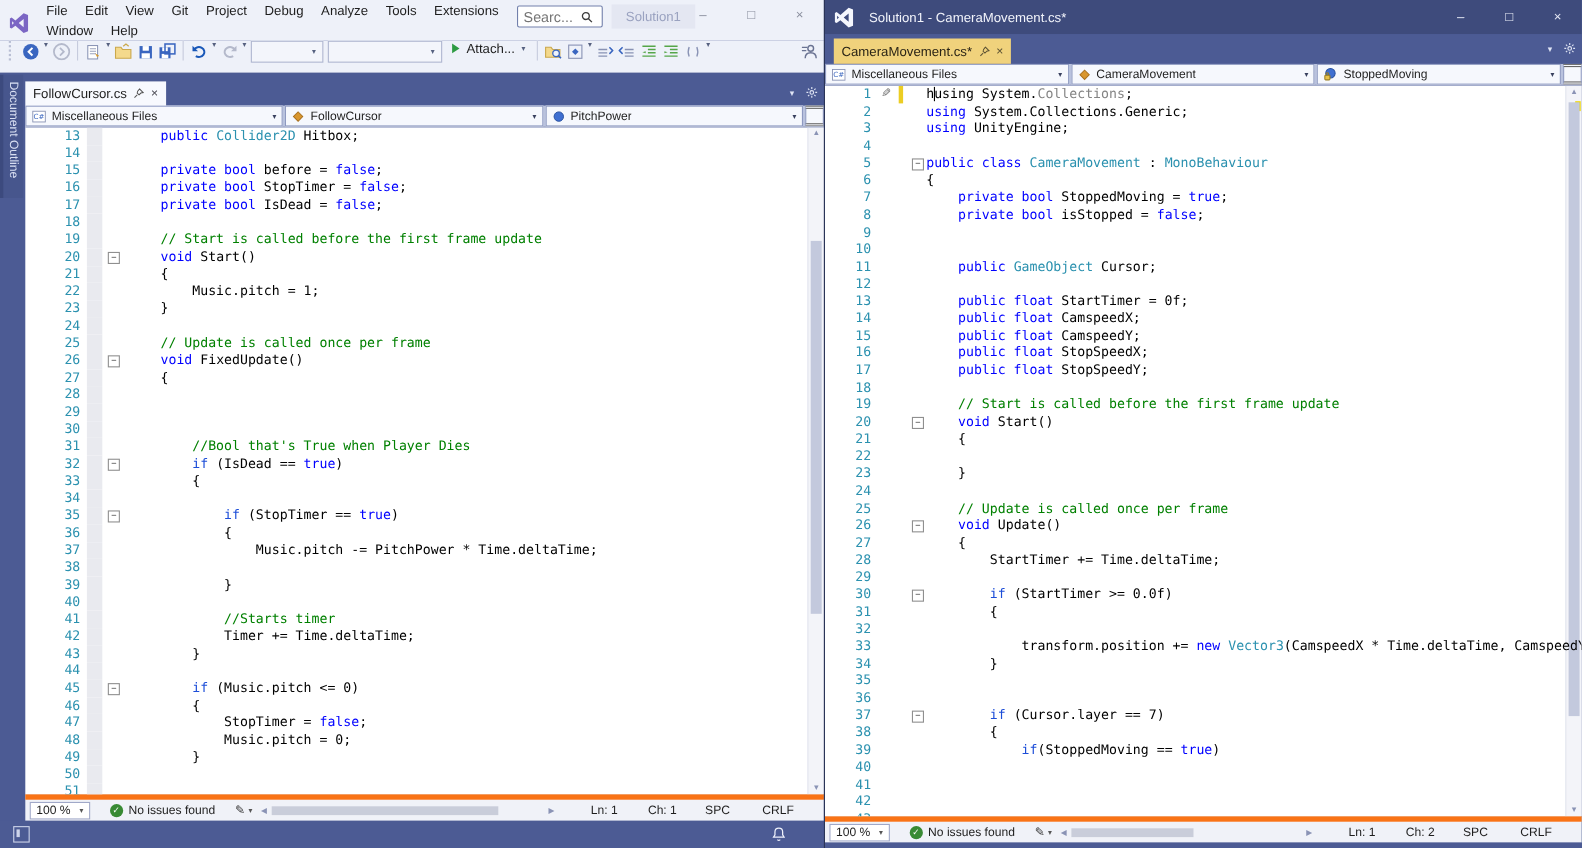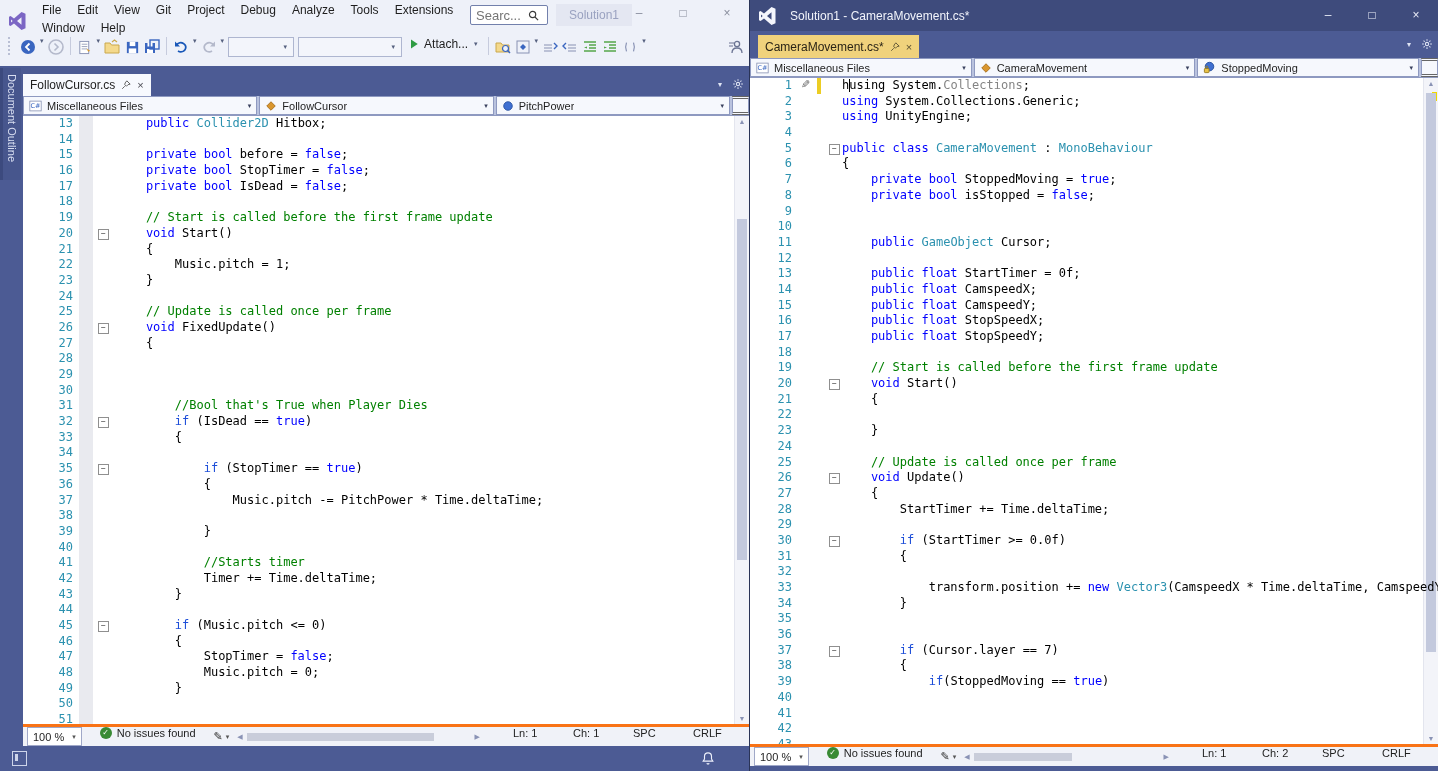--- a/index.html
+++ b/index.html
@@ -79,31 +79,31 @@
   .changebar{position:absolute;right:3px;top:0;width:4px;height:100%;background:#eccd23;}
   .caret{position:absolute;top:1px;width:1px;height:13px;background:#000;}
 
   .vscroll{position:absolute;top:0;right:0;bottom:0;width:14px;background:#f3f4f9;border-left:1px solid #e3e5ee;}
   .vs-arrow{position:absolute;left:0;right:0;text-align:center;font-size:7px;color:#8a93b5;}
   .vs-up{top:2px;} .vs-dn{bottom:2px;}
   .vthumb{position:absolute;left:2px;right:2px;background:#c3c9dd;}
   .vmark{position:absolute;top:14px;right:1px;width:5px;height:9px;background:#f0d800;}
 
   
-  .statusstrip{height:19px;background:#f0f2f8;border-top:3px solid #f97316;display:flex;font-size:11px;color:#1e1e1e;padding:0 4px;flex:0 0 auto;}
+  .statusstrip{height:19px;background:#f0f2f8;border-top:5px solid #f97316;display:flex;align-items:center;font-size:11px;color:#1e1e1e;padding:0 4px;flex:0 0 auto;}
   .zoombox{background:#fff;border:1px solid #a0a8c8;padding:1px 5px;display:flex;gap:8px;align-items:center;margin-right:10px;}
   .zoombox .c{font-size:7px;color:#555;}
   .okcheck{width:12px;height:12px;border-radius:50%;background:#388a34;color:#fff;font-size:8px;line-height:12px;text-align:center;margin:0 5px 0 8px;flex:0 0 auto;}
   .penbtn{margin-left:18px;display:flex;align-items:center;gap:3px;color:#333;}
   .penbtn .c{font-size:7px;color:#555;}
   .hscroll{flex:1;display:flex;align-items:center;margin:0 8px;gap:2px;}
   .hs-arrow{font-size:7px;color:#8a93b5;}
   .hs-track{flex:1;height:10px;position:relative;}
   .hs-thumb{position:absolute;top:1px;height:8px;background:#c9cdda;}
-  .stat-rt{display:flex;gap:8px;padding-left:25px;}
+  .stat-rt{display:flex;gap:0;padding-left:25px;}
   .stat-rt span{width:52px;text-align:left;}
 
   
   .statusbar{height:25px;background:#4c5b94;display:flex;align-items:center;padding:0 12px;flex:0 0 auto;}
   .sb-icon{width:13px;height:13px;border:1px solid #cdd4ea;position:relative;}
   .sb-icon i{position:absolute;left:2px;top:2px;width:3px;height:7px;background:#cdd4ea;}
   .bell{margin-left:auto;margin-right:22px;}
   .bottomstrip{height:5px;background:#4c5b94;flex:0 0 auto;}
 
   

